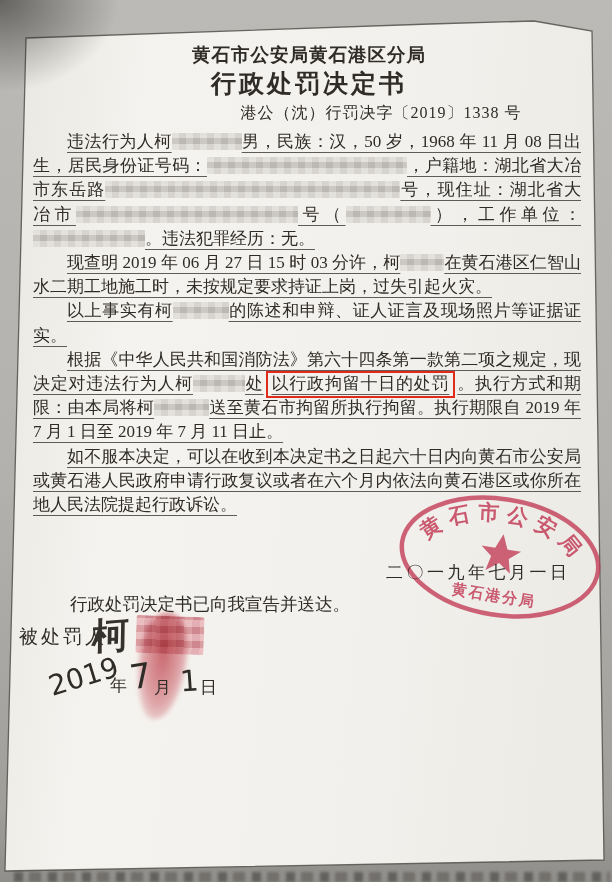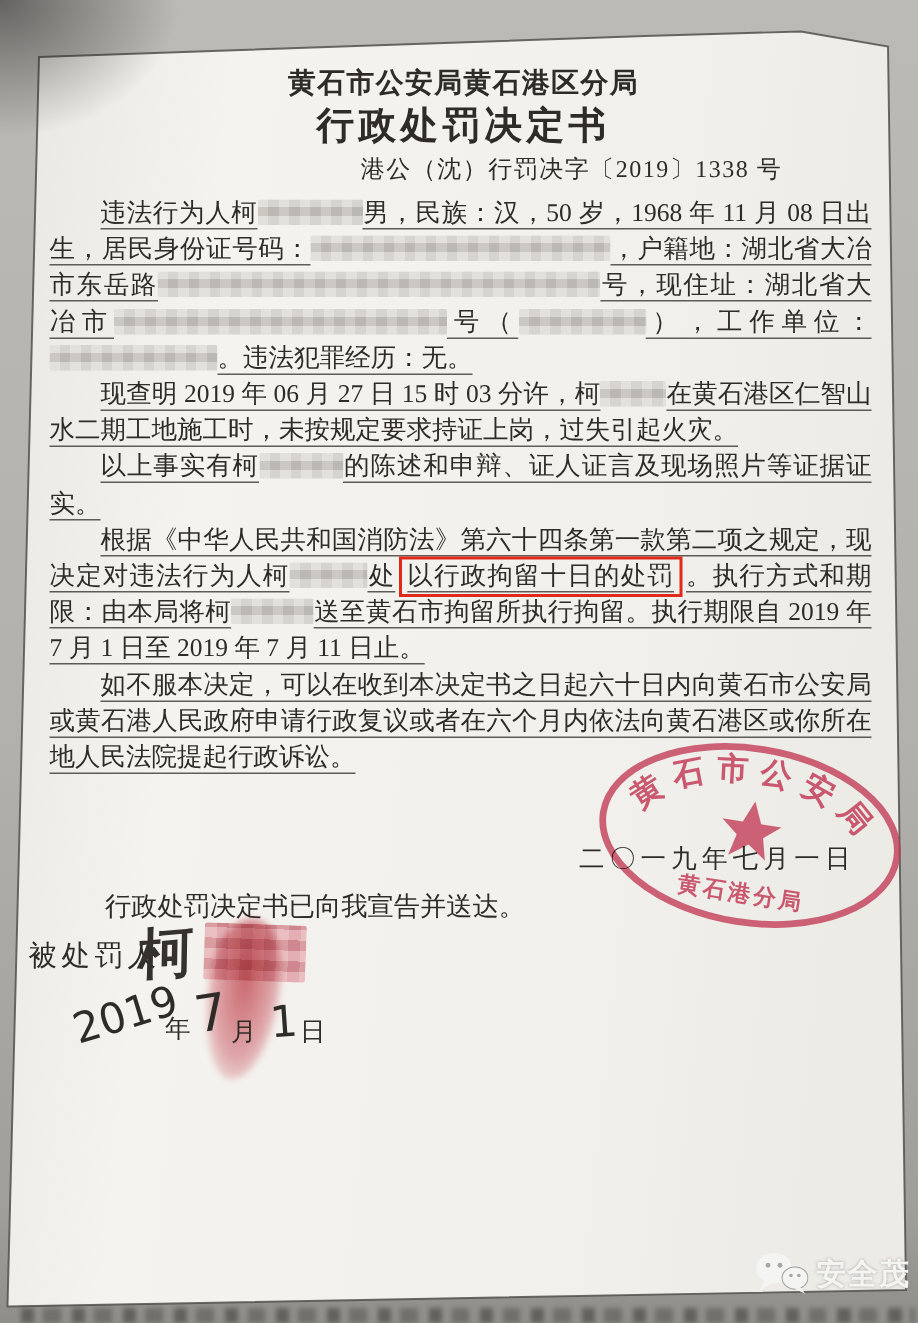--- a/index.html
+++ b/index.html
@@ -117,27 +117,14 @@
       <span class="hd-mu">月</span>
       <span class="hd-day">1</span>
       <span class="hd-du">日</span>
     </div>
   </div>
 
   <div class="bottom-blur-text"></div>
 
   <div class="corner-shadow"></div>
 
-  <div class="watermark">
-    <svg width="36" height="30" viewBox="0 0 36 30" aria-hidden="true">
-      <ellipse cx="13" cy="11.5" rx="12" ry="10.2" fill="#f4f4f2"></ellipse>
-      <path d="M7,19 L3.5,26 L12,21.5 Z" fill="#f4f4f2"></path>
-      <circle cx="9" cy="9.5" r="1.6" fill="#a9a7a2"></circle>
-      <circle cx="17" cy="9.5" r="1.6" fill="#a9a7a2"></circle>
-      <ellipse cx="27" cy="18" rx="8.6" ry="7.4" fill="#f4f4f2" stroke="#a3a19c" stroke-width="0.7"></ellipse>
-      <path d="M30.5,24 L33.8,28.5 L26.5,25.2 Z" fill="#f4f4f2"></path>
-      <circle cx="24.3" cy="16.3" r="1.2" fill="#a9a7a2"></circle>
-      <circle cx="29.6" cy="16.3" r="1.2" fill="#a9a7a2"></circle>
-    </svg>
-    <span class="wm-label">安全茂</span>
-  </div>
 
 </div>
 
 </body></html>

